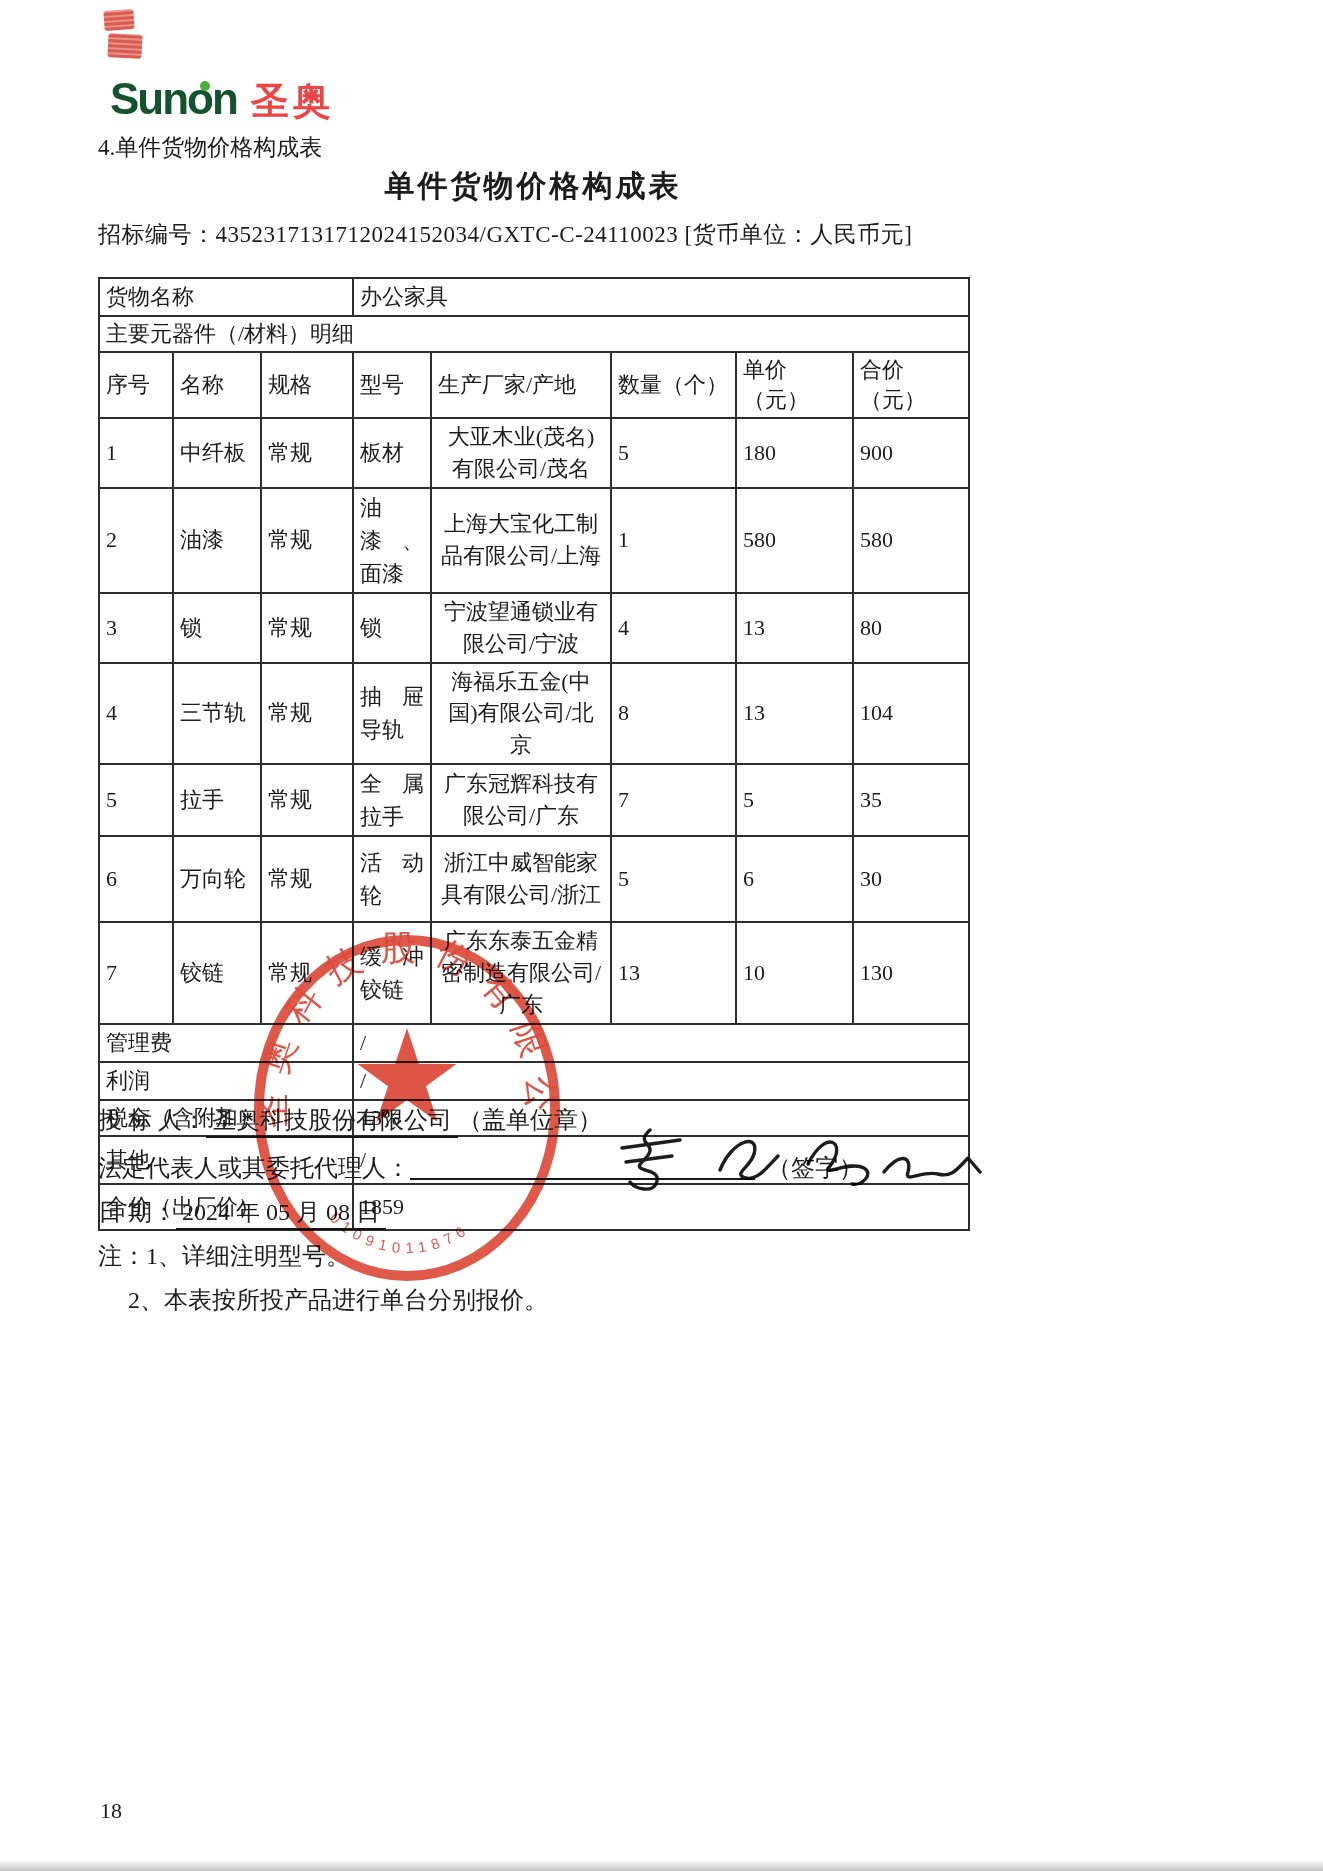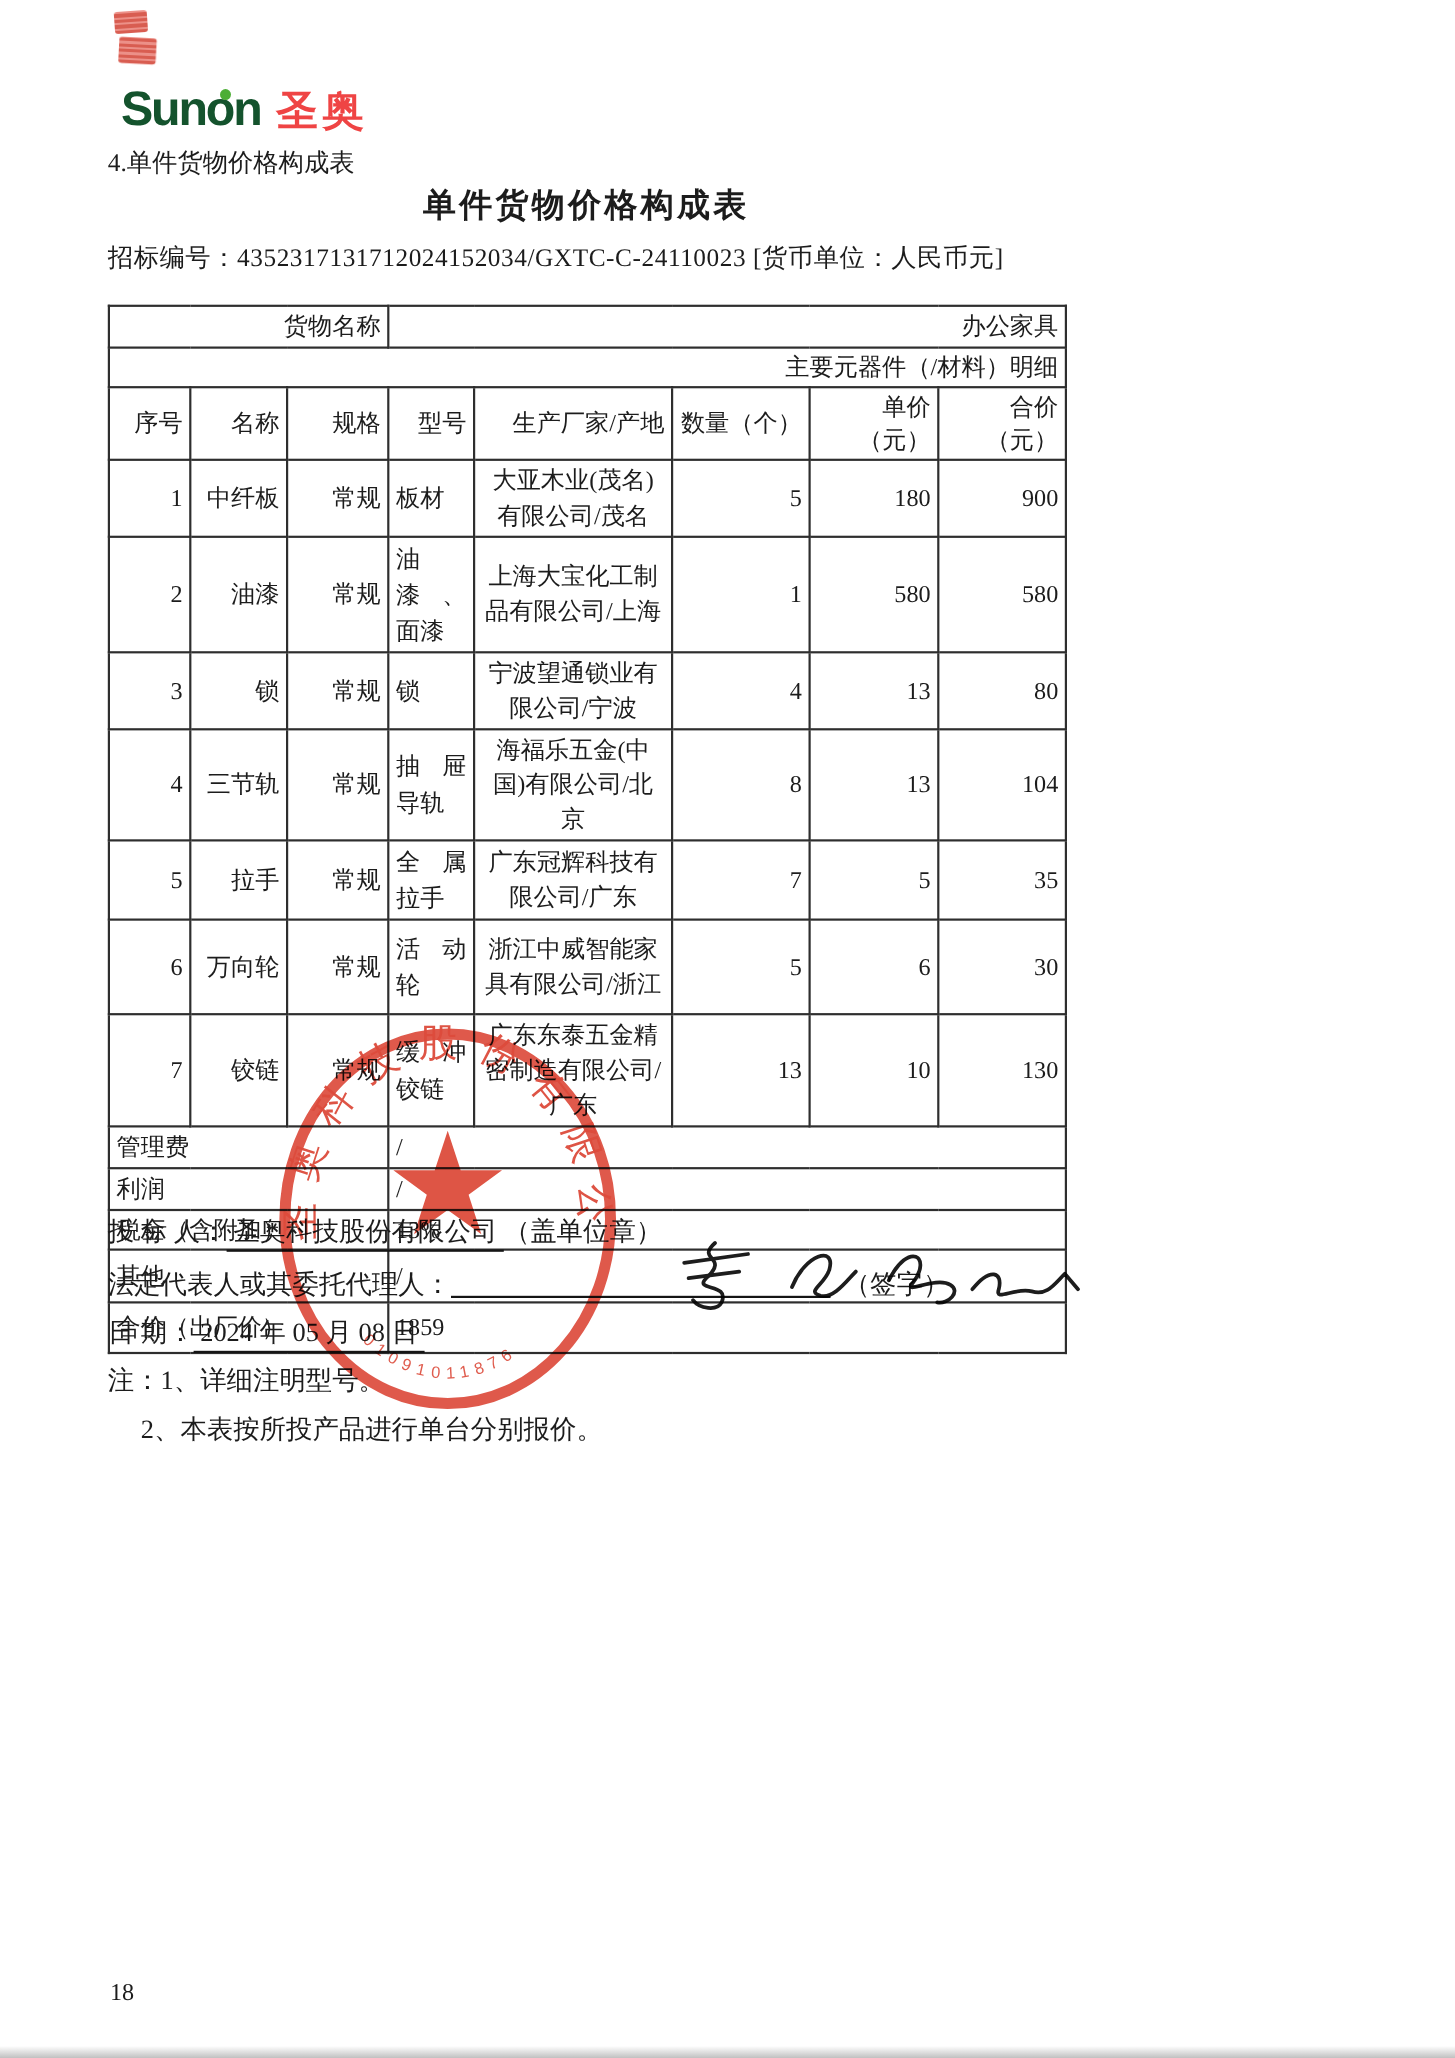--- a/index.html
+++ b/index.html
@@ -24,21 +24,21 @@
 
   .section-heading{position:absolute;left:98px;top:132px;font-size:23px;}
   .doc-title{position:absolute;left:98px;top:166px;width:870px;text-align:center;
       font-size:30px;font-weight:bold;letter-spacing:3px;}
   .tender-line{position:absolute;left:98px;top:219px;font-size:23px;letter-spacing:.5px;}
 
   
   table.price{position:absolute;left:98px;top:277px;width:870px;border-collapse:collapse;
       table-layout:fixed;font-size:22px;}
   table.price td{border:2px solid #2e2e2e;padding:2px 6px;vertical-align:middle;}
-  td.c{text-align:right;}
+  td.c{text-align:left;}
   td.maker{text-align:center;padding:4px 10px;line-height:1.45;}
   td.model{text-align:justify;padding:4px 9px;line-height:1.5;}
   td.sum-label{text-align:left;padding-left:14px;}
   td.sum-value{text-align:left;padding-left:14px;}
 
   
   .footer{position:absolute;left:98px;top:1108px;font-size:24px;line-height:1;}
   .footer .line{margin-bottom:20px;white-space:nowrap;}
   .u{border-bottom:2px solid #151515;padding:0 6px 3px 6px;}
   .sig-underline{display:inline-block;width:345px;border-bottom:2px solid #151515;height:26px;

